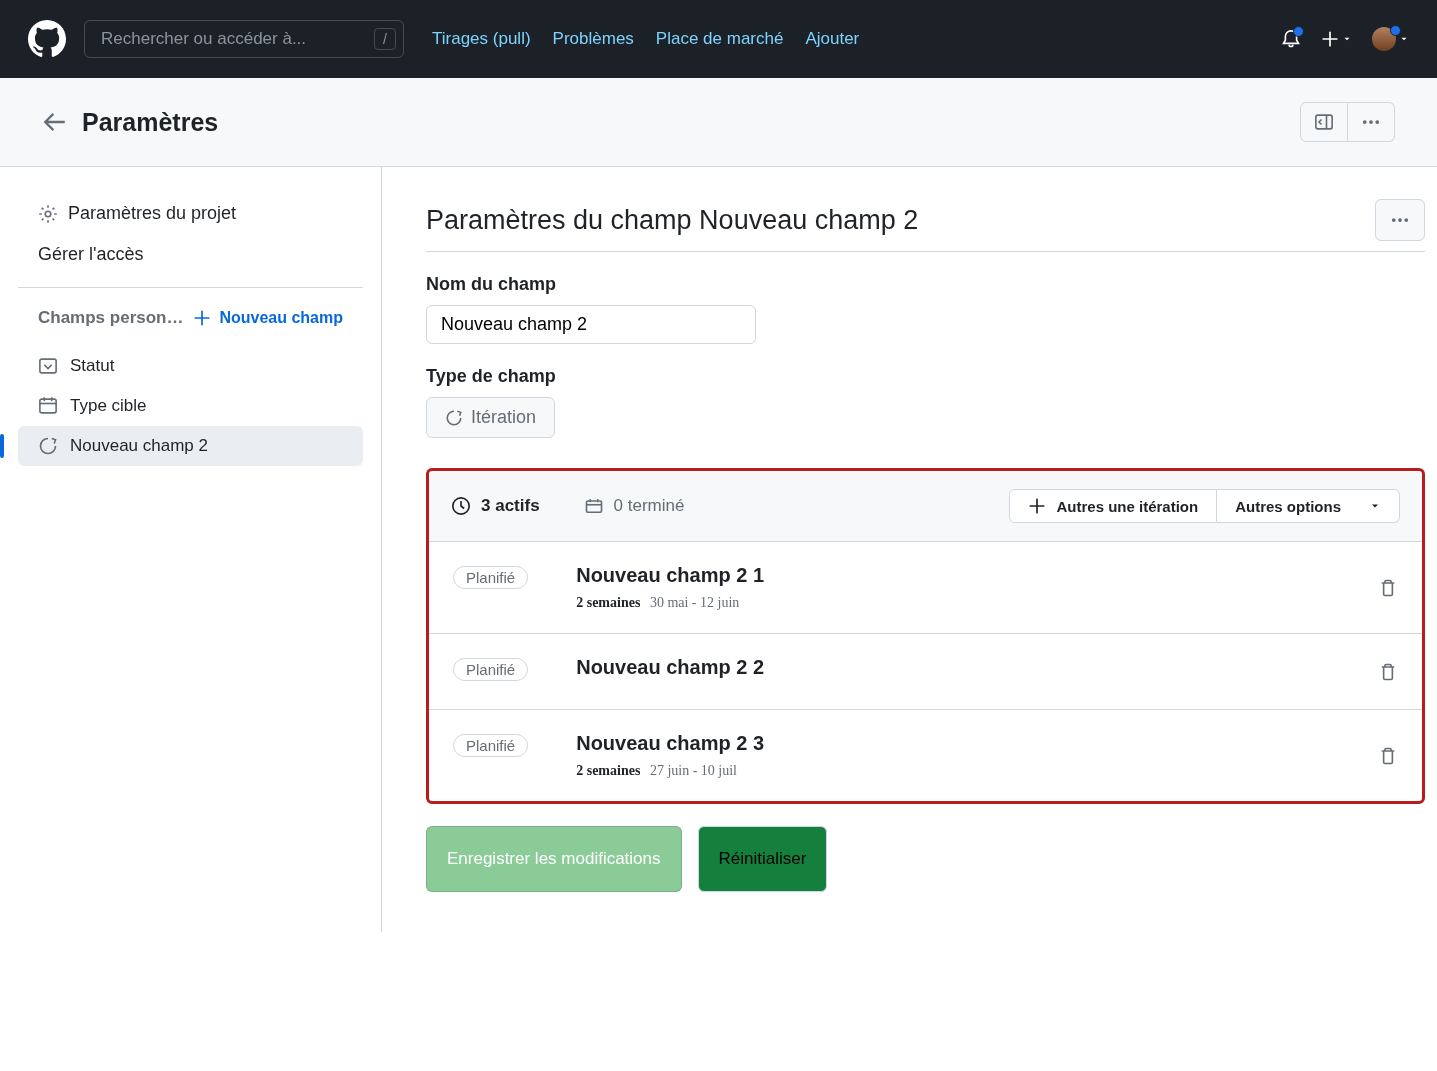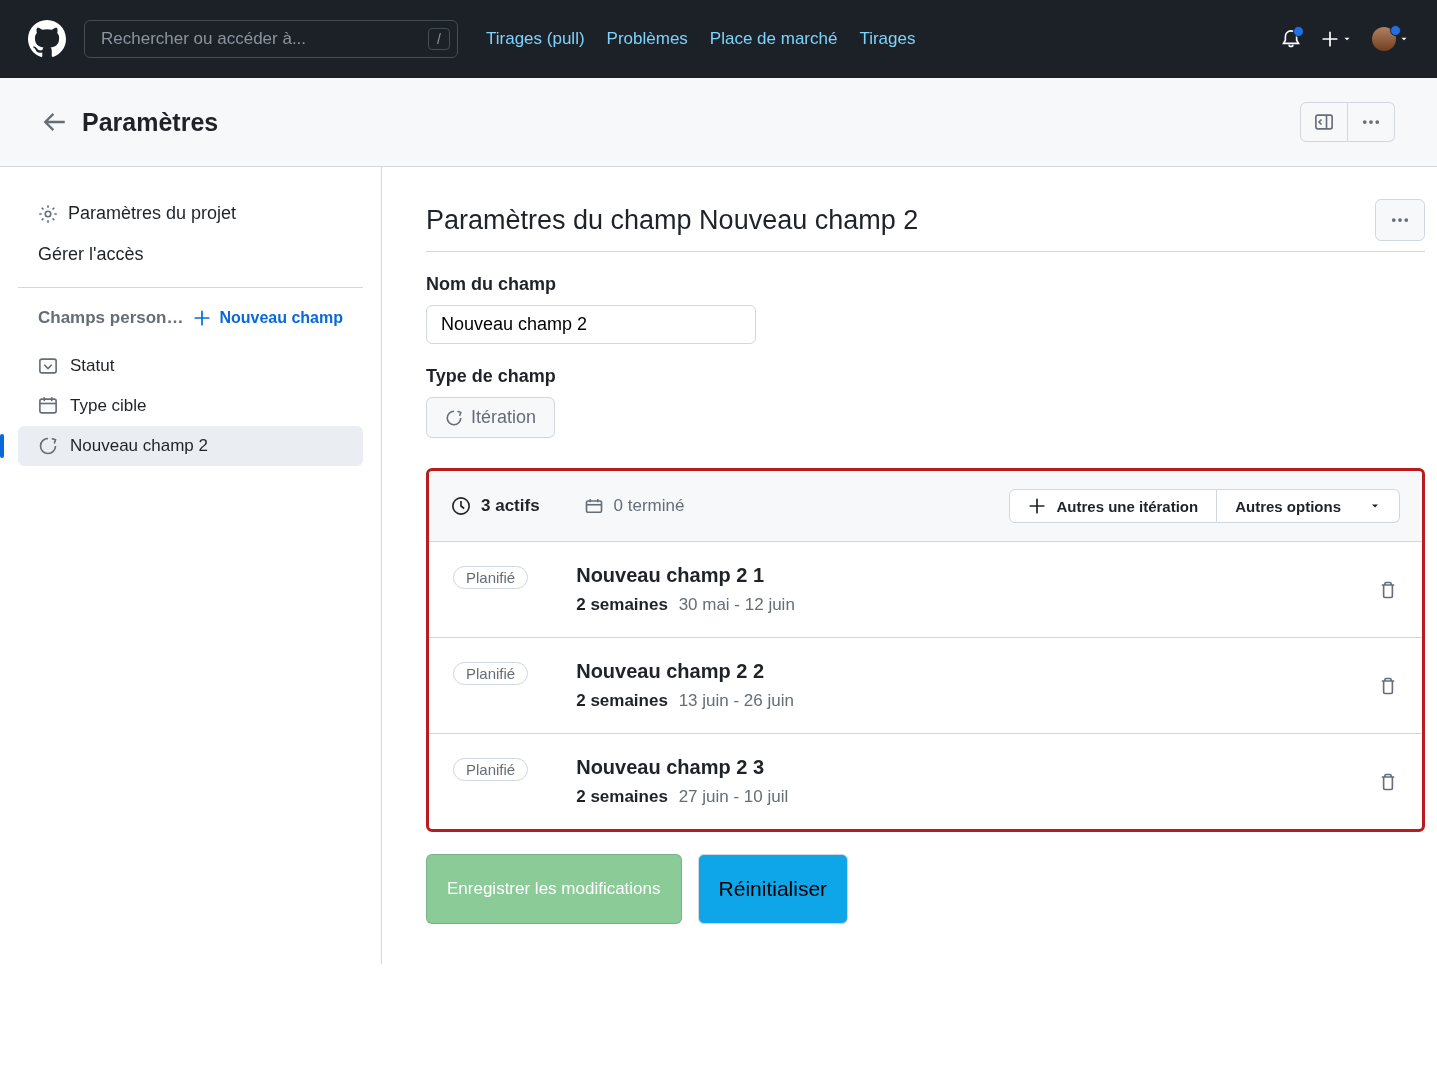--- a/index.html
+++ b/index.html
@@ -2,21 +2,21 @@
 <html><head>
   <meta charset="utf-8">
   <style>
     * { margin: 0; padding: 0; box-sizing: border-box; }
     body { font-family: -apple-system, BlinkMacSystemFont, "Segoe UI", Helvetica, Arial, sans-serif; background: #ffffff; color: #1f2328; }
     
     
     .topbar { background: #1c2128; height: 78px; display: flex; align-items: center; padding: 0 28px; gap: 18px; }
     .logo { color: #fff; }
     .search-box { position: relative; flex-shrink: 0; }
-    .search-input { background: #1c2128; border: 1px solid #444c56; border-radius: 6px; padding: 8px 46px 8px 16px; width: 374px; color: #8b949e; font-size: 17px; }
+    .search-input { background: #1c2128; border: 1px solid #444c56; border-radius: 6px; padding: 8px 46px 8px 16px; width: 320px; color: #8b949e; font-size: 17px; }
     .search-input::placeholder { color: #8b949e; }
     .search-slash { position: absolute; right: 8px; top: 50%; transform: translateY(-50%); border: 1px solid #444c56; border-radius: 4px; padding: 2px 8px; color: #8b949e; font-size: 14px; }
     .nav-links { display: flex; gap: 22px; margin-left: 10px; }
     .nav-links a { color: #7dd3fc; text-decoration: none; font-weight: 400; font-size: 17px; }
     .topbar-right { margin-left: auto; display: flex; align-items: center; gap: 20px; }
     .notif-icon { position: relative; color: #fff; }
     .notif-dot { position: absolute; top: -3px; right: -3px; width: 11px; height: 11px; background: #1f6feb; border: 1px solid #1c2128; border-radius: 50%; }
     .plus-dropdown { color: #fff; display: flex; align-items: center; gap: 3px; }
     .avatar { width: 24px; height: 24px; border-radius: 50%; background: linear-gradient(#b08060, #704020); position: relative; }
     .avatar-wrap { display: flex; align-items: center; gap: 3px; color: #fff; position: relative; }
@@ -63,50 +63,50 @@
     .iter-tab.muted { color: #656d76; font-weight: 400; }
     .iter-tabs-right { margin-left: auto; display: flex; }
     .add-iter-btn { border: 1px solid #d0d7de; background: #fff; padding: 7px 18px; font-size: 15px; font-weight: 600; display: flex; align-items: center; gap: 10px; border-top-left-radius: 6px; border-bottom-left-radius: 6px; cursor: pointer; }
     .other-opts-btn { border: 1px solid #d0d7de; border-left: none; background: #fff; padding: 7px 18px; font-size: 15px; font-weight: 600; display: flex; align-items: center; gap: 28px; border-top-right-radius: 6px; border-bottom-right-radius: 6px; cursor: pointer; }
 
     .iter-row { border-bottom: 1px solid #d0d7de; padding: 22px 24px; display: flex; align-items: flex-start; gap: 48px; }
     .iter-row:last-child { border-bottom: none; }
     .iter-badge { border: 1px solid #d0d7de; border-radius: 999px; padding: 2px 12px; font-size: 15px; color: #656d76; margin-top: 2px; }
     .iter-body { flex: 1; }
     .iter-title { font-size: 20px; font-weight: 600; margin-bottom: 8px; }
-    .iter-meta { font-size: 17px; }
+    .iter-meta { font-size: 14px; font-family: Liberation Serif, serif; }
     .iter-duration { font-weight: 600; margin-right: 6px; }
     .iter-dates { color: #656d76; }
     .delete-btn { color: #656d76; cursor: pointer; align-self: center; }
 
     
     .actions { margin-top: 22px; display: flex; gap: 16px; }
     .btn-primary { background: #8bcb98; color: #fff; border: 1px solid rgba(27,31,36,.15); border-radius: 6px; padding: 10px 20px; font-size: 17px; font-weight: 500; cursor: pointer; }
-    .btn-secondary { background: #0ea5e9; border: 1px solid #d0d7de; border-radius: 6px; padding: 22px 20px; font-size: 21px; cursor: pointer; }
+    .btn-secondary { background: #15803d; border: 1px solid #d0d7de; border-radius: 6px; padding: 22px 20px; font-size: 17px; cursor: pointer; }
 
     svg { display: block; }
   </style>
 </head>
 <body>
 
 <div class="topbar">
   <div class="logo">
     <svg width="38" height="38" viewBox="0 0 16 16" fill="currentColor">
         <path d="M8 0C3.58 0 0 3.58 0 8c0 3.54 2.29 6.53 5.47 7.59.4.07.55-.17.55-.38 0-.19-.01-.82-.01-1.49-2.01.37-2.53-.49-2.69-.94-.09-.23-.48-.94-.82-1.13-.28-.15-.68-.52-.01-.53.63-.01 1.08.58 1.23.82.72 1.21 1.87.87 2.33.66.07-.52.28-.87.51-1.07-1.78-.2-3.64-.89-3.64-3.95 0-.87.31-1.59.82-2.15-.08-.2-.36-1.02.08-2.12 0 0 .67-.21 2.2.82.64-.18 1.32-.27 2-.27.68 0 1.36.09 2 .27 1.53-1.04 2.2-.82 2.2-.82.44 1.1.16 1.92.08 2.12.51.56.82 1.27.82 2.15 0 3.07-1.87 3.75-3.65 3.95.29.25.54.73.54 1.48 0 1.07-.01 1.93-.01 2.2 0 .21.15.46.55.38A8.013 8.013 0 0016 8c0-4.42-3.58-8-8-8z"></path>
       </svg>
   </div>
   <div class="search-box">
     <input class="search-input" placeholder="Rechercher ou accéder à..." style="">
     <span class="search-slash">/</span>
   </div>
   <div class="nav-links">
     <a>Tirages (pull)</a>
     <a>Problèmes</a>
     <a>Place de marché</a>
-    <a>Tirages</a>
+    <a>Ajouter</a>
   </div>
   <div class="topbar-right">
     <div class="notif-icon">
       <svg width="20" height="20" viewBox="0 0 16 16" fill="none" stroke="currentColor" stroke-width="1.3">
           <path d="M8 1.5A4.5 4.5 0 003.5 6v3l-1.5 2.5h12L12.5 9V6A4.5 4.5 0 008 1.5zM6.5 12.5a1.5 1.5 0 003 0"></path>
         </svg>
       <span class="notif-dot"></span>
     </div>
     <div class="plus-dropdown">
       <svg width="18" height="18" viewBox="0 0 16 16" fill="currentColor">
@@ -273,24 +273,20 @@
           <svg width="20" height="20" viewBox="0 0 16 16" fill="none" stroke="#656d76" stroke-width="1.3">
               <path d="M3 4h10M6.5 2h3a1 1 0 011 1v1h-5V3a1 1 0 011-1zM4.5 4v9a1 1 0 001 1h5a1 1 0 001-1V4"></path>
             </svg>
         </div>
       </div>
 
       <div class="iter-row">
         <span class="iter-badge">Planifié</span>
         <div class="iter-body">
           <div class="iter-title">Nouveau champ 2 2</div>
-          <div class="iter-meta">
-            <span class="iter-duration">2 semaines</span>
-            <span class="iter-dates">13 juin - 26 juin</span>
-          </div>
         </div>
         <div class="delete-btn">
           <svg width="20" height="20" viewBox="0 0 16 16" fill="none" stroke="#656d76" stroke-width="1.3">
               <path d="M3 4h10M6.5 2h3a1 1 0 011 1v1h-5V3a1 1 0 011-1zM4.5 4v9a1 1 0 001 1h5a1 1 0 001-1V4"></path>
             </svg>
         </div>
       </div>
 
       <div class="iter-row">
         <span class="iter-badge">Planifié</span>

